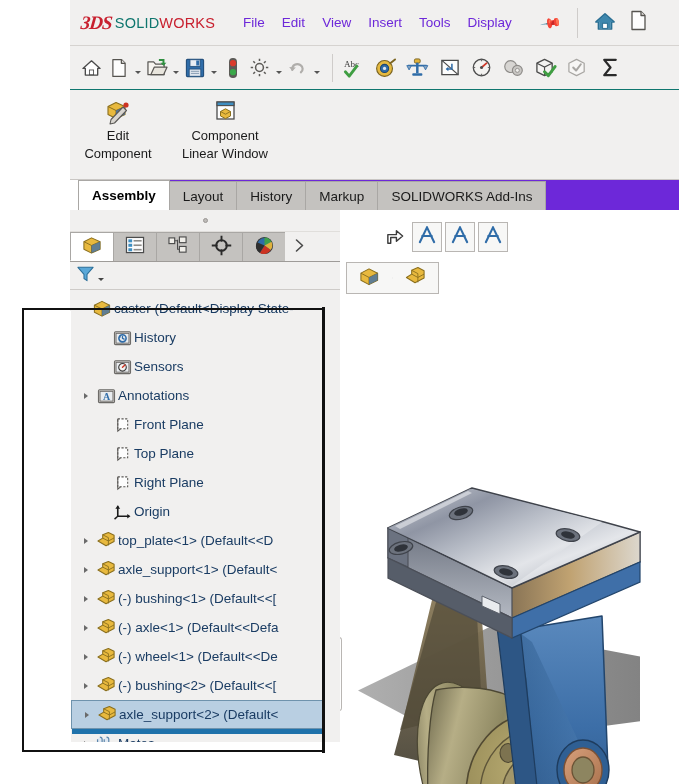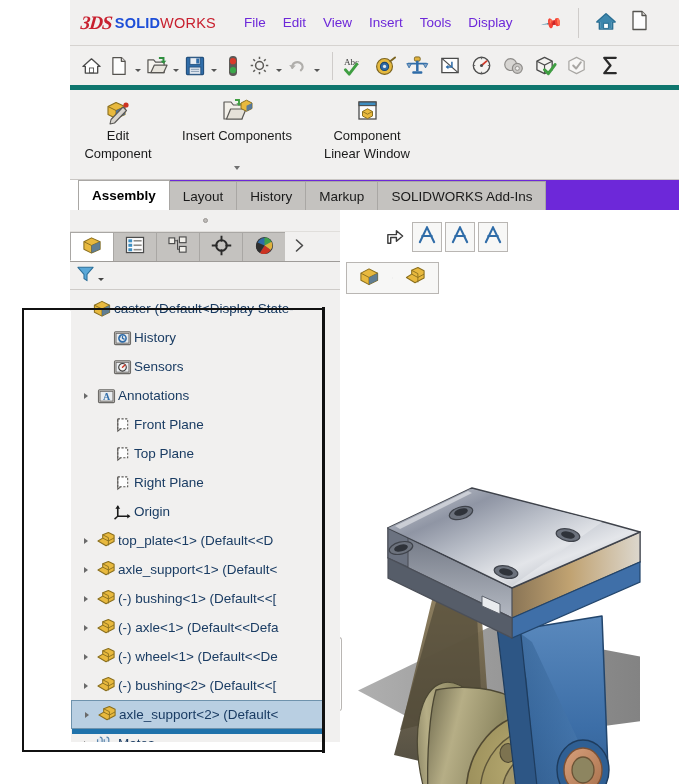--- a/index.html
+++ b/index.html
@@ -32,22 +32,22 @@
   }
   .sw-logo .mark {
     font-family: "Liberation Serif", serif;
     font-style: italic; font-weight: bold;
     font-size: 19px; color: #c8202f;
     letter-spacing: -1px;
     transform: skewX(-6deg);
     margin-right: 3px;
   }
   .sw-logo .solid {
-    font-weight: bold; font-size: 14.5px;
-    color: #1d4ed8; letter-spacing: 0.2px;
+    font-weight: normal; font-size: 14.5px;
+    color: #0f766e; letter-spacing: 0.2px;
   }
   .sw-logo .works {
     font-weight: normal; font-size: 14.5px;
     color: #c8202f; letter-spacing: 0.2px;
   }
   .menu-items { display: flex; align-items: center; gap: 17px; }
   .menu-item {
     font-size: 13.5px; color: #6d28d9;
     cursor: default; white-space: nowrap;
   }
@@ -59,21 +59,21 @@
     width: 1px; height: 30px; background: #cfcccA;
     margin-left: 17px; margin-right: 0px;
   }
   .menu-right { display: flex; align-items: center; gap: 14px; margin-left: 16px; }
 
   
   .quickbar {
     position: absolute; left: 70px; top: 46px;
     width: 609px; height: 44px;
     background: #f1f0ef;
-    border-bottom: 5px solid #0f766e;
+    border-bottom: 1px solid #0f766e;
     display: flex; align-items: center;
   }
   .qb-group { display: flex; align-items: center; }
   .qb-btn {
     width: 27px; height: 27px;
     display: flex; align-items: center; justify-content: center;
     position: relative;
   }
   .qb-caret {
     width: 11px; height: 27px;
@@ -478,34 +478,20 @@
           <path d="M13 13.5 L22 9.5 L22 17.5 L13 21.5 Z" fill="#3f6fa8" opacity="0.85"></path>
           <path d="M8 22.5 L20 10 L23.5 13.5 L11.5 26 L7 27 Z" fill="#d8d5d0" stroke="#5a5855" stroke-width="1.1" stroke-linejoin="round"></path>
           <path d="M20 10 L23.5 13.5" stroke="#5a5855" stroke-width="1"></path>
           <circle cx="23" cy="8" r="2.6" fill="#cc3322"></circle>
         </svg>
       </div>
       <div class="rb-label">Edit</div>
       <div class="rb-label">Component</div>
     </div>
 
-    <div class="rb-cmd" style="width:142px;">
-      <div class="rb-ico">
-        <svg width="32" height="28" viewBox="0 0 32 28">
-          <path d="M3 22 L3 5 L10 5 L12.4 8 L21 8 L21 22 Z" fill="#f3f0e9" stroke="#5a5855" stroke-width="1.2" stroke-linejoin="round"></path>
-          <path d="M5.5 22 L9.6 12 L25 12 L20.9 22 Z" fill="#e6e2d8" stroke="#5a5855" stroke-width="1.2" stroke-linejoin="round"></path>
-          <path d="M14 3 L18 3 L18 8" fill="none" stroke="#3f9e42" stroke-width="1.9"></path>
-          <path d="M15.3 6.2 L18 9 L20.7 6.2 Z" fill="#3f9e42"></path>
-          <path d="M20 6 L25.5 3.2 L31 6 L31 11.5 L25.5 14.3 L20 11.5 Z" fill="#e8b93e" stroke="#8a6f1e" stroke-width="1" stroke-linejoin="round"></path>
-          <path d="M25.5 8.8 L31 6 L31 11.5 L25.5 14.3 Z" fill="#3f6fa8" opacity="0.85"></path>
-        </svg>
-      </div>
-      <div class="rb-label">Insert Components</div>
-      <div class="rb-drop"></div>
-    </div>
 
 
     <div class="rb-cmd" style="width:118px;">
       <div class="rb-ico">
         <svg width="28" height="28" viewBox="0 0 28 28">
           <rect x="6" y="5" width="17" height="17" fill="#fdfdfd" stroke="#4c4c4c" stroke-width="1.3"></rect>
           <rect x="6" y="5" width="17" height="3.6" fill="#3f8ec0" stroke="#4c4c4c" stroke-width="1.1"></rect>
           <path d="M9.5 14.5 L14.5 11.8 L19.5 14.5 L19.5 19 L14.5 21.6 L9.5 19 Z" fill="#e8b93e" stroke="#8a6f1e" stroke-width="1" stroke-linejoin="round"></path>
           <path d="M9.5 14.5 L14.5 17.2 L19.5 14.5" fill="none" stroke="#8a6f1e" stroke-width="0.9"></path>
         </svg>

